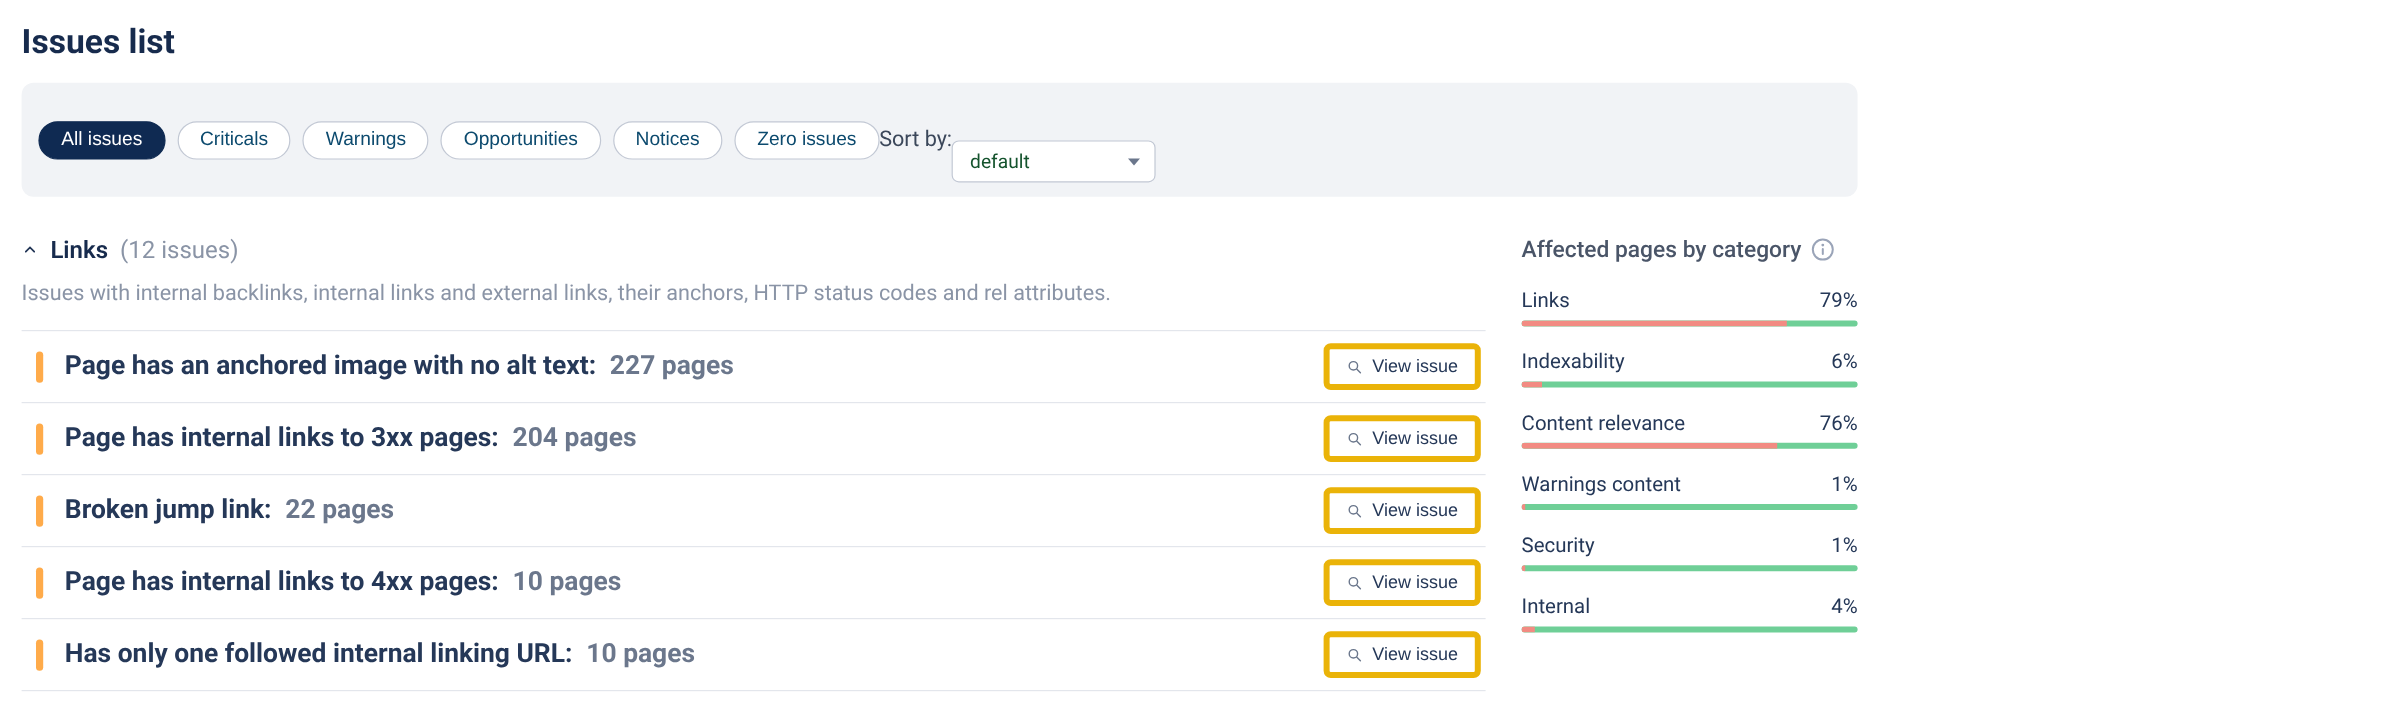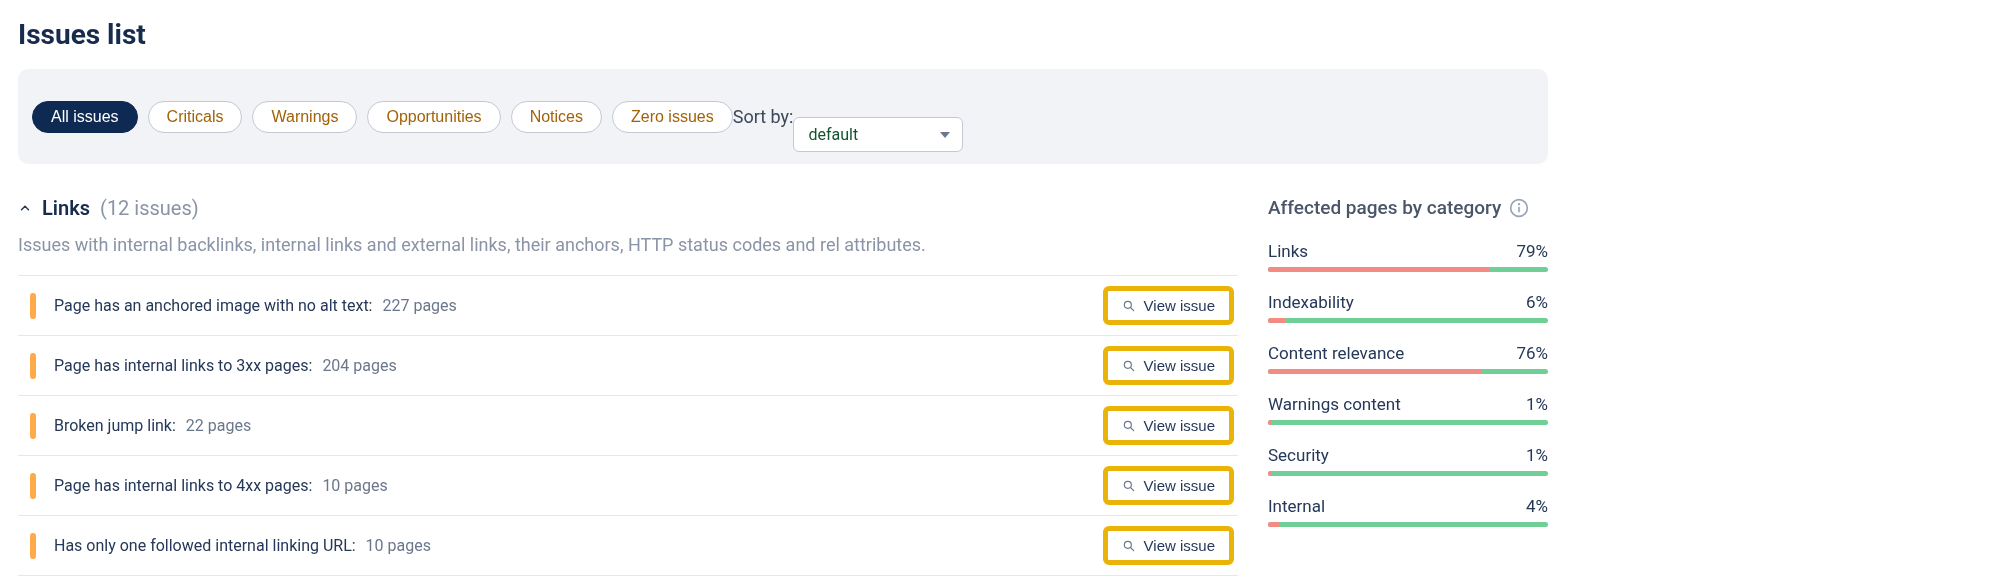--- a/index.html
+++ b/index.html
@@ -33,21 +33,21 @@
 .filter-pills {
   display: flex;
   gap: 10px;
 }
 .pill {
   border: 1px solid #c2c8d4;
   background: #fff;
   border-radius: 999px;
   padding: 6px 18px;
   font-size: 16px;
-  color: #a16207;
+  color: #0c4a6e;
   cursor: pointer;
 }
 .pill.active {
   background: #0f2a52;
   color: #fff;
   border-color: #0f2a52;
 }
 .sort-wrap {
   display: flex;
   align-items: center;
@@ -126,22 +126,23 @@
 .sev-bar {
   width: 6px;
   height: 26px;
   background: #ffab4a;
   border-radius: 3px;
   margin-right: 18px;
   margin-left: 12px;
 }
 .issue-text {
   flex: 1;
-  font-size: 16px;
+  font-size: 22px;
   color: #253858;
+  font-weight: bold;
 }
 .issue-count {
   color: #6b778c;
   margin-left: 6px;
 }
 .view-btn {
   display: flex;
   align-items: center;
   gap: 8px;
   border: 5px solid #eab308;

